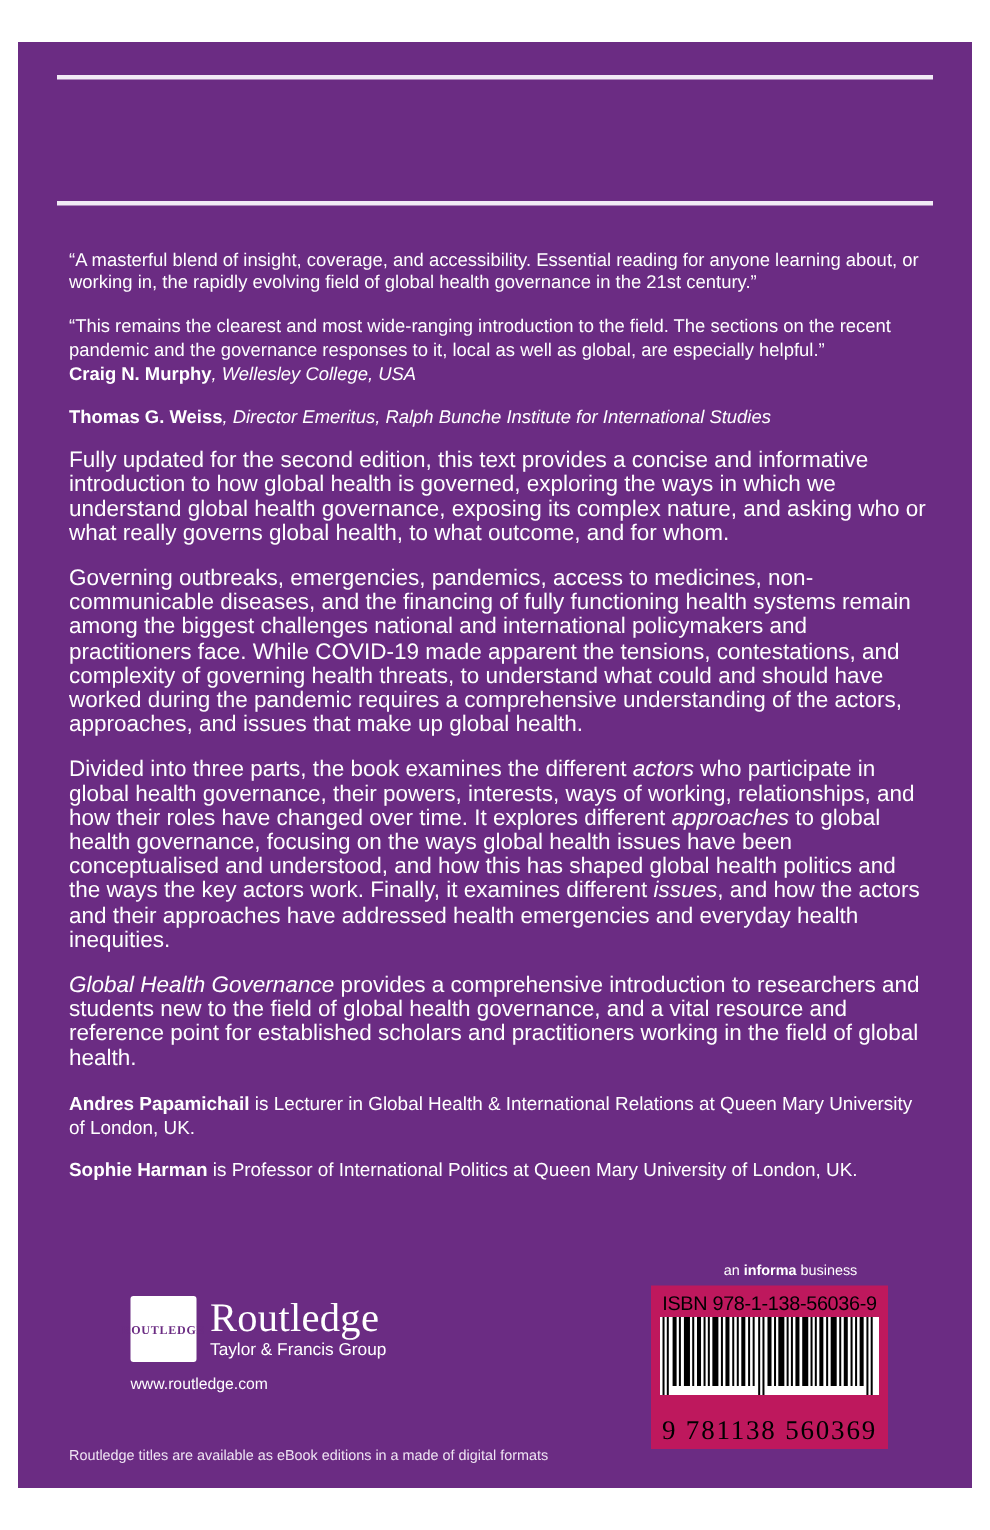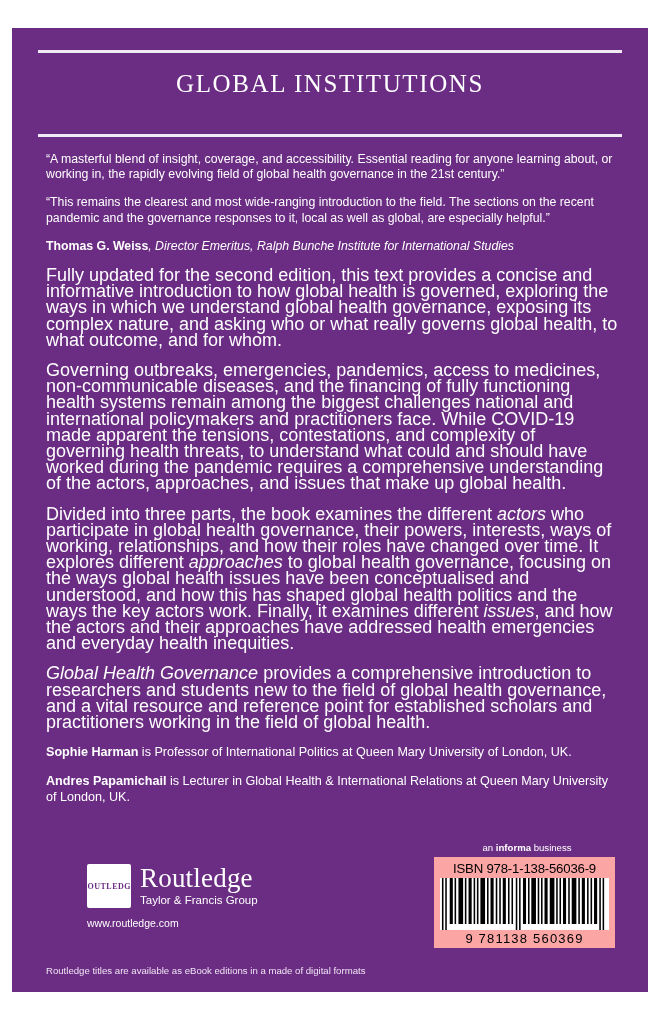--- a/index.html
+++ b/index.html
@@ -53,38 +53,38 @@
   .content {
     position: absolute;
     left: 34px;
     top: 124px;
     width: 572px;
   }
 
   .blurb {
     font-size: 12.3px;
     line-height: 15.2px;
-    margin: 0 0 13px 0;
+    margin: 14px 0 13px 0;
     color: #ffffff;
   }
   .blurb .quote { display: block; }
   .attrib {
     display: block;
     margin-top: 1px;
   }
   .attrib .who {
     font-weight: bold;
   }
   .attrib .aff {
     font-style: italic;
   }
   .it { font-style: italic; }
 
   .para {
-    font-size: 18px;
+    font-size: 15px;
     line-height: 16.2px;
     margin: 0 0 14px 0;
   }
   .para.lead { margin-top: 6px; }
 
   .author-line {
     font-size: 12.6px;
     line-height: 16.2px;
     margin: 0 0 12px 0;
   }
@@ -157,83 +157,83 @@
     top: -22px;
     width: 186px;
   }
   .informa {
     text-align: center;
     font-size: 9.6px;
     margin-bottom: 4px;
   }
   .informa b { font-weight: bold; }
   .barcode-box {
-    background: #fca5a5;
+    background: #be185d;
     color: #000000;
     padding: 4px 6px 2px 6px;
     box-sizing: border-box;
-    width: 181px;
+    width: 158px;
   }
   .isbn-text {
     font-family: "Liberation Sans", sans-serif;
     font-size: 13.2px;
     letter-spacing: -0.2px;
     text-align: center;
     margin-bottom: 2px;
     color: #000;
   }
   .bars {
     height: 52px;
     width: 100%;
     display: block;
   }
   .isbn-digits {
-    font-family: Liberation Sans, sans-serif;
-    font-size: 13px;
+    font-family: Liberation Serif, serif;
+    font-size: 18px;
     letter-spacing: 1.2px;
     text-align: center;
-    margin-top: 1px;
+    margin-top: 13px;
     color: #000;
   }
 </style>
 </head>
 <body>
 
 <div class="page">
   <div class="cover">
 
     <div class="rule top"></div>
-    <div class="series-title">GLOBAL INSTITUTIONS</div>
     <div class="rule bottom"></div>
 
     <div class="content">
 
       <p class="blurb">
         <span class="quote">“A masterful blend of insight, coverage, and accessibility. Essential reading for anyone learning about, or working in, the rapidly evolving field of global health governance in the 21st century.”</span>
       </p>
 
       <p class="blurb">
         <span class="quote">“This remains the clearest and most wide-ranging introduction to the field. The sections on the recent pandemic and the governance responses to it, local as well as global, are especially helpful.”</span>
+        <span class="attrib"><span class="who">Craig N. Murphy</span><span class="aff">, Wellesley College, USA</span></span>
       </p>
 
       <p class="blurb">
         <span class="attrib"><span class="who">Thomas G. Weiss</span><span class="aff">, Director Emeritus, Ralph Bunche Institute for International Studies</span></span>
       </p>
 
       <p class="para lead">Fully updated for the second edition, this text provides a concise and informative introduction to how global health is governed, exploring the ways in which we understand global health governance, exposing its complex nature, and asking who or what really governs global health, to what outcome, and for whom.</p>
 
       <p class="para">Governing outbreaks, emergencies, pandemics, access to medicines, non-communicable diseases, and the financing of fully functioning health systems remain among the biggest challenges national and international policymakers and practitioners face. While COVID-19 made apparent the tensions, contestations, and complexity of governing health threats, to understand what could and should have worked during the pandemic requires a comprehensive understanding of the actors, approaches, and issues that make up global health.</p>
 
       <p class="para"><span>Divided into three parts, the book examines the different </span><span class="it">actors</span><span> who participate in global health governance, their powers, interests, ways of working, relationships, and how their roles have changed over time. It explores different </span><span class="it">approaches</span><span> to global health governance, focusing on the ways global health issues have been conceptualised and understood, and how this has shaped global health politics and the ways the key actors work. Finally, it examines different </span><span class="it">issues</span><span>, and how the actors and their approaches have addressed health emergencies and everyday health inequities.</span></p>
 
       <p class="para"><span class="it">Global Health Governance</span><span> provides a comprehensive introduction to researchers and students new to the field of global health governance, and a vital resource and reference point for established scholars and practitioners working in the field of global health.</span></p>
 
+      <p class="author-line"><span class="name">Andres Papamichail</span><span> is Lecturer in Global Health &amp; International Relations at Queen Mary University of London, UK.</span></p>
+
       <p class="author-line"><span class="name">Sophie Harman</span><span> is Professor of International Politics at Queen Mary University of London, UK.</span></p>
-
-      <p class="author-line"><span class="name">Andres Papamichail</span><span> is Lecturer in Global Health &amp; International Relations at Queen Mary University of London, UK.</span></p>
 
     </div>
 
     <div class="footer">
 
       <div class="publisher">
         <div class="routledge">
           <div class="r-mark">ROUTLEDGE</div>
           <div class="r-words">
             <div class="r-name">Routledge</div>

